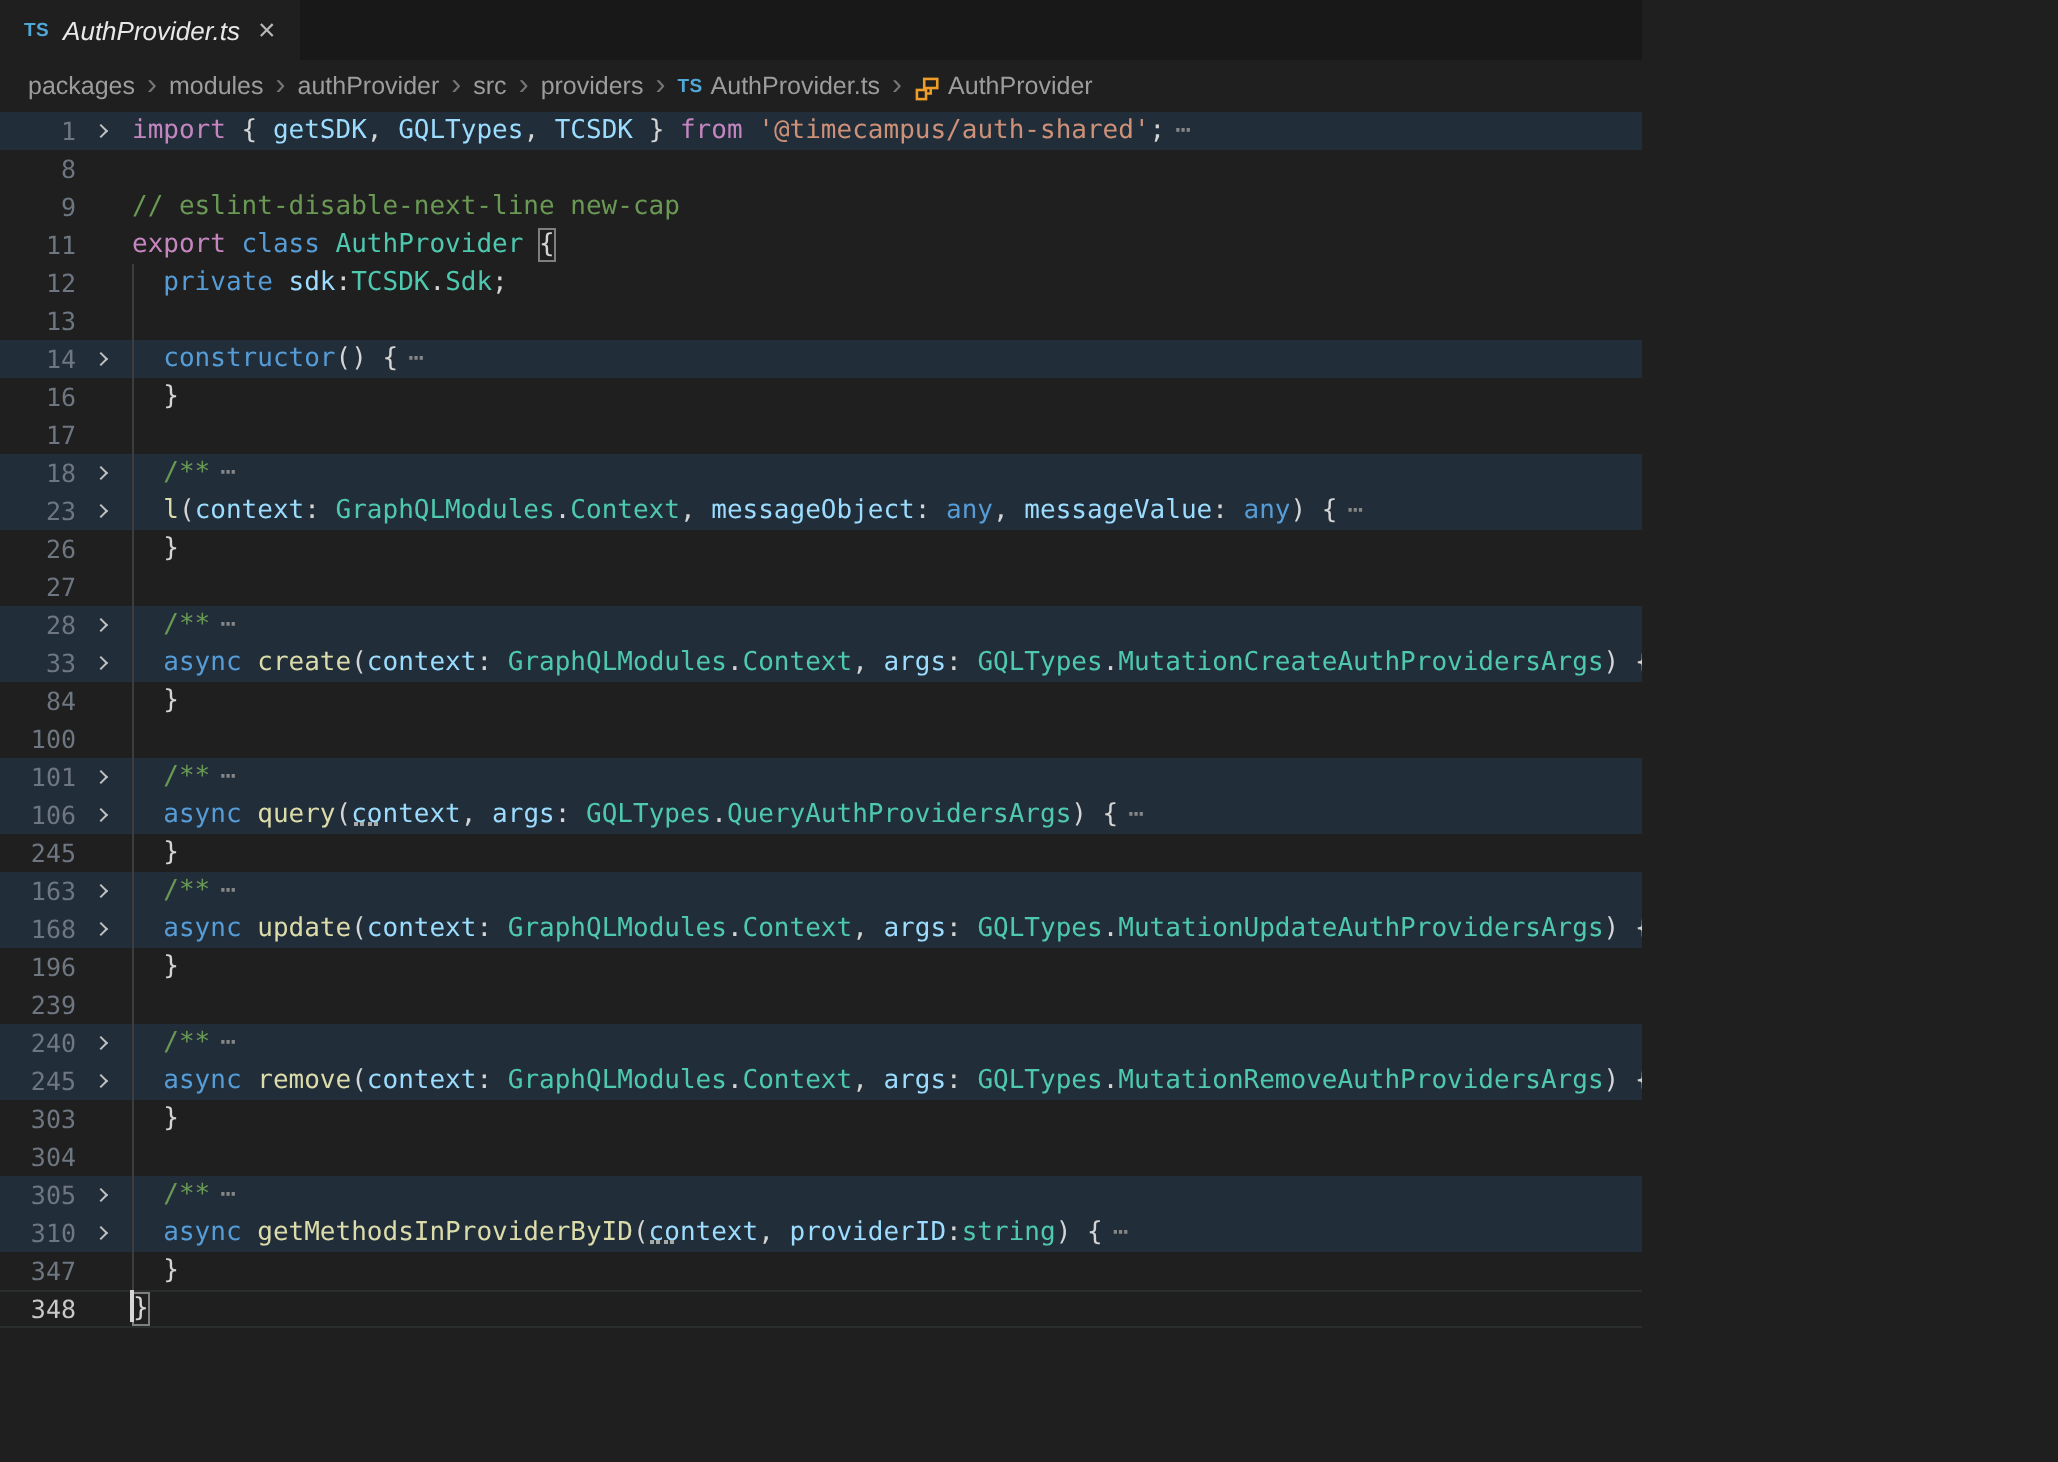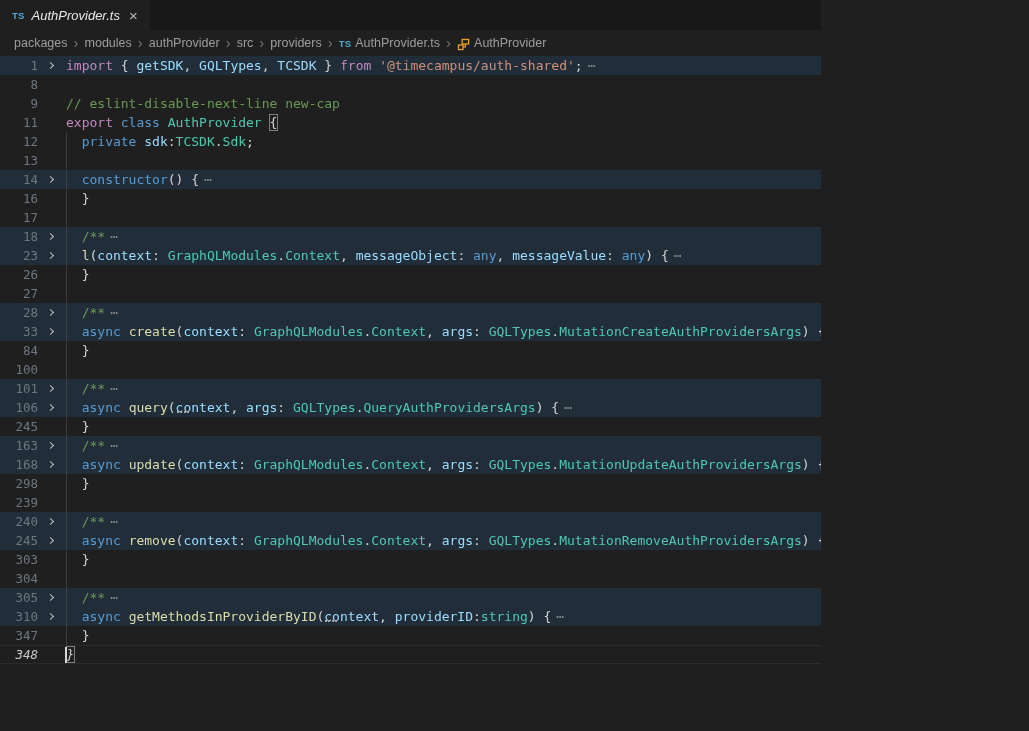--- a/index.html
+++ b/index.html
@@ -26,21 +26,21 @@
   .breadcrumbs{height:26px;display:flex;align-items:center;padding-left:14px;gap:5px;
     font-size:12.5px;color:var(--breadcrumb_foreground);background:var(--background);}
   .bc-item{display:flex;align-items:center;gap:4px;cursor:pointer;white-space:nowrap;}
   .bc-sep{color:#767676;font-size:15px;line-height:1;padding:0 1px;transform:translateY(-1px);}
   .class-glyph{display:inline-flex;transform:translateY(1px);}
   
   .editor{position:relative;font-family:"DejaVu Sans Mono","Liberation Mono",monospace;
     font-size:13px;}
   .line{display:flex;height:19px;line-height:19px;white-space:pre;position:relative;}
   .line.hl{background:var(--fold_highlight);}
-  .line.active{box-shadow:inset 0 1px 0 var(--active_line_border),inset 0 -1px 0 var(--active_line_border);font-style:italic;}
+  .line.active{box-shadow:inset 0 1px 0 var(--active_line_border),inset 0 -1px 0 var(--active_line_border);}
   .ln{width:38px;flex:none;text-align:right;color:var(--gutter_foreground);font-size:12.5px;}
   .line.active .ln{color:var(--gutter_active_foreground);}
   .gchev{width:26px;flex:none;display:flex;align-items:center;justify-content:center;cursor:pointer;}
   .chev-icon{width:5px;height:5px;border-right:1.5px solid var(--chevron);
     border-top:1.5px solid var(--chevron);transform:rotate(45deg);margin-right:2px;}
   .code{flex:1;position:relative;padding-left:2px;color:var(--tok_plain);}
   .guide{position:absolute;left:66px;top:0;bottom:0;width:1px;background:var(--indent_guide);}
   .tk-c{color:var(--tok_ctrl);} .tk-k{color:var(--tok_keyword);} .tk-t{color:var(--tok_type);}
   .tk-v{color:var(--tok_variable);} .tk-f{color:var(--tok_function);} .tk-s{color:var(--tok_string);}
   .tk-m{color:var(--tok_comment);} .tk-p{color:var(--tok_plain);}
@@ -121,21 +121,21 @@
       <div class="line"><span class="guide"></span><span class="ln">27</span><span class="gchev"></span><span class="code"></span></div>
       <div class="line hl"><span class="guide"></span><span class="ln">28</span><span class="gchev"><span class="chev-icon"></span></span><span class="code"><span class="tk-p">  </span><span class="tk-m">/**</span><span class="tk-e">⋯</span></span></div>
       <div class="line hl"><span class="guide"></span><span class="ln">33</span><span class="gchev"><span class="chev-icon"></span></span><span class="code"><span class="tk-p">  </span><span class="tk-k">async</span><span class="tk-p"> </span><span class="tk-f">create</span><span class="tk-p">(</span><span class="tk-v">context</span><span class="tk-p">: </span><span class="tk-t">GraphQLModules</span><span class="tk-p">.</span><span class="tk-t">Context</span><span class="tk-p">, </span><span class="tk-v">args</span><span class="tk-p">: </span><span class="tk-t">GQLTypes</span><span class="tk-p">.</span><span class="tk-t">MutationCreateAuthProvidersArgs</span><span class="tk-p">) {</span><span class="tk-e">⋯</span></span></div>
       <div class="line"><span class="guide"></span><span class="ln">84</span><span class="gchev"></span><span class="code"><span class="tk-p">  }</span></span></div>
       <div class="line"><span class="guide"></span><span class="ln">100</span><span class="gchev"></span><span class="code"></span></div>
       <div class="line hl"><span class="guide"></span><span class="ln">101</span><span class="gchev"><span class="chev-icon"></span></span><span class="code"><span class="tk-p">  </span><span class="tk-m">/**</span><span class="tk-e">⋯</span></span></div>
       <div class="line hl"><span class="guide"></span><span class="ln">106</span><span class="gchev"><span class="chev-icon"></span></span><span class="code"><span class="tk-p">  </span><span class="tk-k">async</span><span class="tk-p"> </span><span class="tk-f">query</span><span class="tk-p">(</span><span class="tk-u">context</span><span class="tk-p">, </span><span class="tk-v">args</span><span class="tk-p">: </span><span class="tk-t">GQLTypes</span><span class="tk-p">.</span><span class="tk-t">QueryAuthProvidersArgs</span><span class="tk-p">) {</span><span class="tk-e">⋯</span></span></div>
       <div class="line"><span class="guide"></span><span class="ln">245</span><span class="gchev"></span><span class="code"><span class="tk-p">  }</span></span></div>
       <div class="line hl"><span class="guide"></span><span class="ln">163</span><span class="gchev"><span class="chev-icon"></span></span><span class="code"><span class="tk-p">  </span><span class="tk-m">/**</span><span class="tk-e">⋯</span></span></div>
       <div class="line hl"><span class="guide"></span><span class="ln">168</span><span class="gchev"><span class="chev-icon"></span></span><span class="code"><span class="tk-p">  </span><span class="tk-k">async</span><span class="tk-p"> </span><span class="tk-f">update</span><span class="tk-p">(</span><span class="tk-v">context</span><span class="tk-p">: </span><span class="tk-t">GraphQLModules</span><span class="tk-p">.</span><span class="tk-t">Context</span><span class="tk-p">, </span><span class="tk-v">args</span><span class="tk-p">: </span><span class="tk-t">GQLTypes</span><span class="tk-p">.</span><span class="tk-t">MutationUpdateAuthProvidersArgs</span><span class="tk-p">) {</span><span class="tk-e">⋯</span></span></div>
-      <div class="line"><span class="guide"></span><span class="ln">298</span><span class="gchev"></span><span class="code"><span class="tk-p">  }</span></span></div>
+      <div class="line"><span class="guide"></span><span class="ln">196</span><span class="gchev"></span><span class="code"><span class="tk-p">  }</span></span></div>
       <div class="line"><span class="guide"></span><span class="ln">239</span><span class="gchev"></span><span class="code"></span></div>
       <div class="line hl"><span class="guide"></span><span class="ln">240</span><span class="gchev"><span class="chev-icon"></span></span><span class="code"><span class="tk-p">  </span><span class="tk-m">/**</span><span class="tk-e">⋯</span></span></div>
       <div class="line hl"><span class="guide"></span><span class="ln">245</span><span class="gchev"><span class="chev-icon"></span></span><span class="code"><span class="tk-p">  </span><span class="tk-k">async</span><span class="tk-p"> </span><span class="tk-f">remove</span><span class="tk-p">(</span><span class="tk-v">context</span><span class="tk-p">: </span><span class="tk-t">GraphQLModules</span><span class="tk-p">.</span><span class="tk-t">Context</span><span class="tk-p">, </span><span class="tk-v">args</span><span class="tk-p">: </span><span class="tk-t">GQLTypes</span><span class="tk-p">.</span><span class="tk-t">MutationRemoveAuthProvidersArgs</span><span class="tk-p">) {</span><span class="tk-e">⋯</span></span></div>
       <div class="line"><span class="guide"></span><span class="ln">303</span><span class="gchev"></span><span class="code"><span class="tk-p">  }</span></span></div>
       <div class="line"><span class="guide"></span><span class="ln">304</span><span class="gchev"></span><span class="code"></span></div>
       <div class="line hl"><span class="guide"></span><span class="ln">305</span><span class="gchev"><span class="chev-icon"></span></span><span class="code"><span class="tk-p">  </span><span class="tk-m">/**</span><span class="tk-e">⋯</span></span></div>
       <div class="line hl"><span class="guide"></span><span class="ln">310</span><span class="gchev"><span class="chev-icon"></span></span><span class="code"><span class="tk-p">  </span><span class="tk-k">async</span><span class="tk-p"> </span><span class="tk-f">getMethodsInProviderByID</span><span class="tk-p">(</span><span class="tk-u">context</span><span class="tk-p">, </span><span class="tk-v">providerID</span><span class="tk-p">:</span><span class="tk-t">string</span><span class="tk-p">) {</span><span class="tk-e">⋯</span></span></div>
       <div class="line"><span class="guide"></span><span class="ln">347</span><span class="gchev"></span><span class="code"><span class="tk-p">  }</span></span></div>
       <div class="line active"><span class="ln">348</span><span class="gchev"></span><span class="code"><span class="caret"></span><span class="tk-b">}</span></span></div>
     </div>

